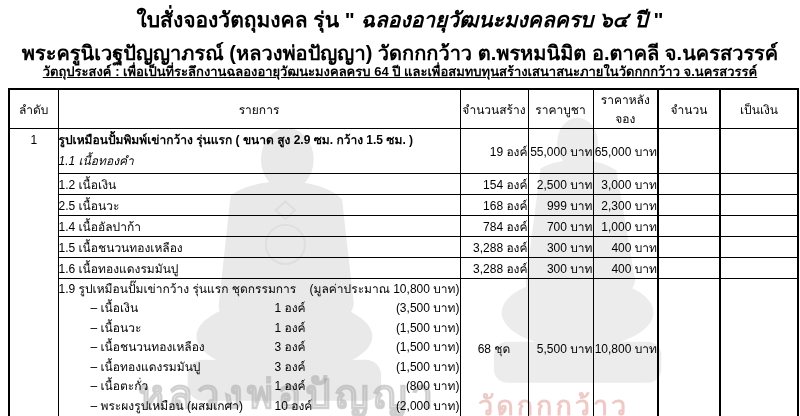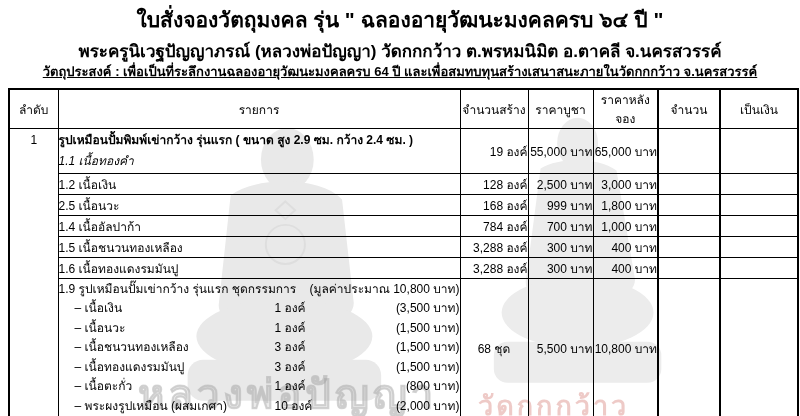--- a/index.html
+++ b/index.html
@@ -8,23 +8,23 @@
   
   .wm{position:absolute;inset:0;z-index:0;}
   .wm svg{position:absolute;}
   .wm-text-left{position:absolute;left:138px;top:362px;font-size:40px;font-weight:bold;
     letter-spacing:4px;color:rgba(165,165,165,0.22);-webkit-text-stroke:1px rgba(160,160,160,0.38);}
   .wm-text-right{position:absolute;left:478px;top:384px;font-size:27px;font-weight:bold;
     letter-spacing:3px;color:rgba(214,128,122,0.42);}
   
   .doc-title{position:absolute;top:3px;left:0;width:100%;text-align:center;
     font-size:21px;font-weight:bold;z-index:2;}
-  .doc-title .em{margin-top:32px;}
+  .doc-title .em{font-style:italic;margin-top:32px;}
   .doc-line2{position:absolute;top:37px;left:0;width:100%;text-align:center;
-    font-size:17px;font-weight:bold;z-index:2;}
+    font-size:20px;font-weight:bold;z-index:2;}
   .doc-line3{position:absolute;top:61px;left:0;width:100%;text-align:center;
     font-size:13px;font-weight:bold;z-index:2;text-decoration:underline;}
   
   table.order{position:absolute;left:8px;top:88px;width:789px;z-index:1;
     border-collapse:collapse;table-layout:fixed;font-size:12px;background:transparent;}
   table.order td,table.order th{border:1px solid #000;padding:0;vertical-align:middle;
     background:transparent;font-weight:normal;overflow:hidden;}
   table.order{border:2px solid #000;}
   th{font-weight:bold;text-align:center;height:20px;}
   .c-no{text-align:center;}
@@ -37,21 +37,21 @@
   .bold{font-weight:bold;}
   .bl2{border-left-width:2px !important;}
   tr.block1 td{height:44px;}
   tr.sub td{height:20px;}
   tr.set td{height:138px;}
   .h1line{line-height:21px;}
   .l2line{line-height:21px;font-style:italic;}
   .c17{vertical-align:top;padding-top:2px;}
   .row17{display:flex;line-height:19.4px;}
   .n17{flex:1;}
-  .n17.indent{padding-left:16px;}
+  .n17.indent{padding-left:32px;}
   .q17{width:90px;text-align:left;}
   .v17{width:95px;text-align:right;}
   .note17{text-align:center;}
 </style>
 </head>
 <body>
 
 <div class="page">
 
   <div class="wm">
@@ -98,43 +98,43 @@
       <th>จำนวนสร้าง</th>
       <th>ราคาบูชา</th>
       <th>ราคาหลังจอง</th>
       <th class="bl2">จำนวน</th>
       <th class="bl2">เป็นเงิน</th>
     </tr>
 
     <tr class="block1">
       <td class="c-no top" rowspan="7">1</td>
       <td class="c-name">
-        <div class="h1line bold">รูปเหมือนปั้มพิมพ์เข่ากว้าง รุ่นแรก ( ขนาด สูง 2.9 ซม. กว้าง 2.4 ซม. )</div>
+        <div class="h1line bold">รูปเหมือนปั้มพิมพ์เข่ากว้าง รุ่นแรก ( ขนาด สูง 2.9 ซม. กว้าง 1.5 ซม. )</div>
         <div class="l2line">1.1 เนื้อทองคำ</div>
       </td>
       <td class="c-num vb">19 องค์</td>
       <td class="c-num vb">55,000 บาท</td>
       <td class="c-num vb">65,000 บาท</td>
       <td class="bl2"></td>
       <td class="bl2"></td>
     </tr>
 
     <tr class="sub">
       <td class="c-name">1.2 เนื้อเงิน</td>
-      <td class="c-num">128 องค์</td>
+      <td class="c-num">154 องค์</td>
       <td class="c-num">2,500 บาท</td>
       <td class="c-num">3,000 บาท</td>
       <td class="bl2"></td>
       <td class="bl2"></td>
     </tr>
     <tr class="sub">
       <td class="c-name">2.5 เนื้อนวะ</td>
       <td class="c-num">168 องค์</td>
       <td class="c-num">999 บาท</td>
-      <td class="c-num">1,800 บาท</td>
+      <td class="c-num">2,300 บาท</td>
       <td class="bl2"></td>
       <td class="bl2"></td>
     </tr>
     <tr class="sub">
       <td class="c-name">1.4 เนื้ออัลปาก้า</td>
       <td class="c-num">784 องค์</td>
       <td class="c-num">700 บาท</td>
       <td class="c-num">1,000 บาท</td>
       <td class="bl2"></td>
       <td class="bl2"></td>

